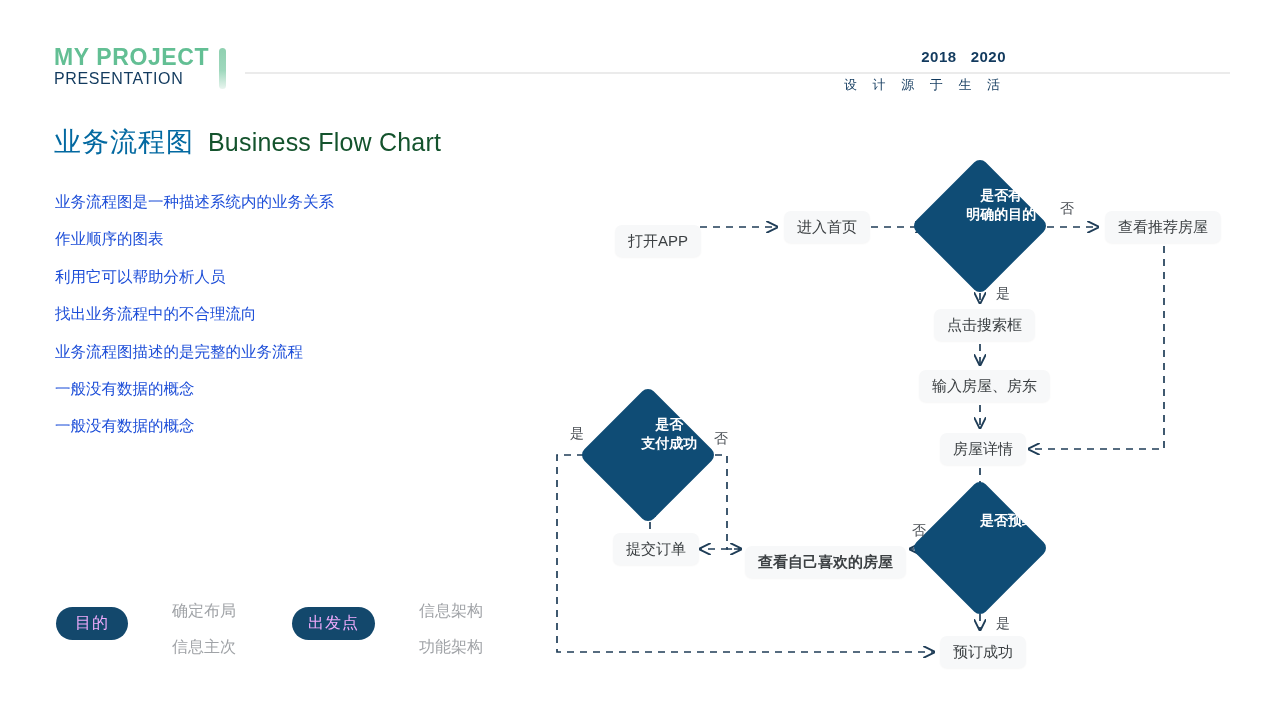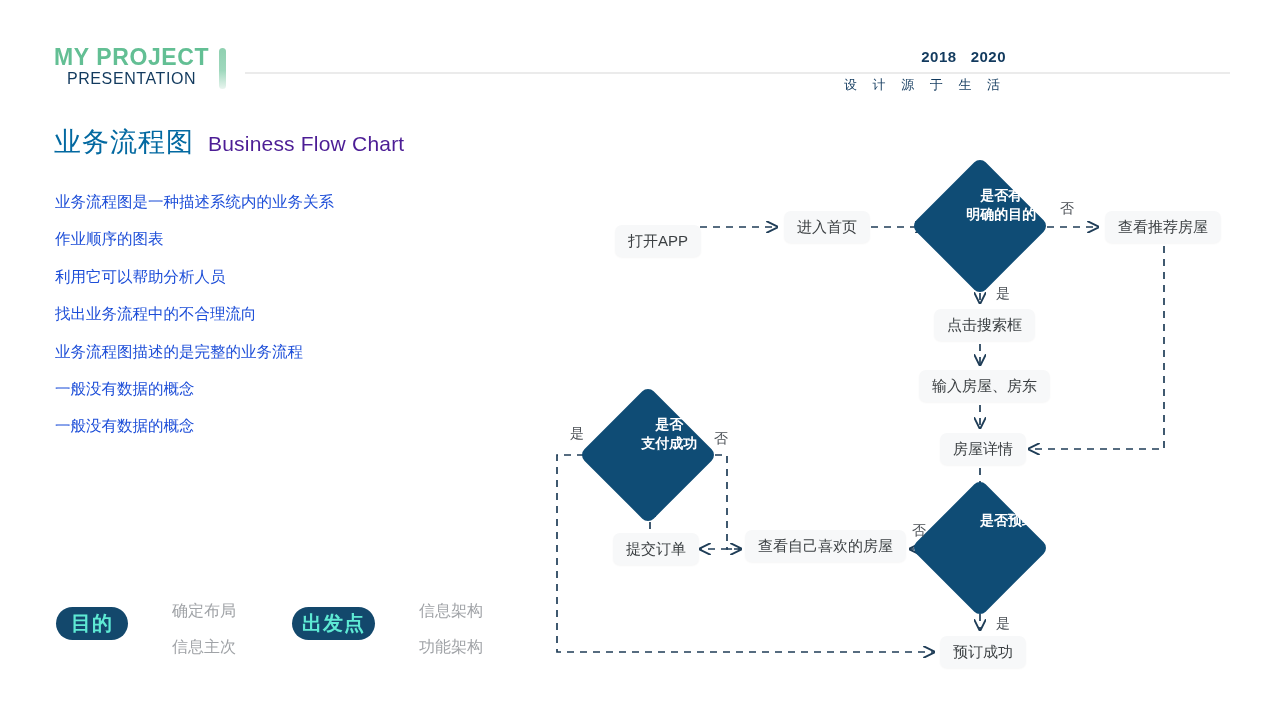--- a/index.html
+++ b/index.html
@@ -4,21 +4,21 @@
 <style>
   * { box-sizing: border-box; margin: 0; padding: 0; }
   html, body { width: 1280px; height: 720px; overflow: hidden; }
   body {
     font-family: "Liberation Sans", "DejaVu Sans", sans-serif;
     background: #ffffff;
     position: relative;
   }
 
   
-  #header { position: absolute; left: 0; top: 0; width: 1056px; height: 110px; text-align: center; }
+  #header { position: absolute; left: 0; top: 0; width: 1056px; height: 110px; }
 
   #brand { position: absolute; left: 54px; top: 45px; line-height: 1.05; }
   #brand .line1 {
     font-size: 23px; font-weight: bold; letter-spacing: .6px;
     color: #63bf94;
   }
   #brand .line2 {
     font-size: 16px; font-weight: normal; letter-spacing: .6px;
     color: #123a5e; margin-top: 2px;
   }
@@ -42,37 +42,37 @@
   #years span { margin-left: 14px; }
   #tagline {
     position: absolute; right: 50px; top: 76px;
     font-size: 13px; color: #123a5e; letter-spacing: 6px;
     white-space: nowrap;
   }
 
   
   #title-block { position: absolute; left: 54px; top: 124px; display: flex; align-items: baseline; }
   #title-cn { font-size: 27px; color: #0369a1; letter-spacing: 1px; }
-  #title-en { font-size: 21px; color: #4c1d95; margin-left: 14px; letter-spacing: .2px; }
+  #title-en { font-size: 25px; color: #14532d; margin-left: 14px; letter-spacing: .2px; }
 
   
   #desc { position: absolute; left: 55px; top: 183px; width: 430px; }
   #desc p {
     font-size: 15.5px; color: #1d4ed8; line-height: 37.4px;
     white-space: nowrap;
   }
 
   
   #tags { position: absolute; left: 54px; top: 585px; width: 470px; height: 80px; }
   .pill {
     position: absolute;
     background: #13486c;
-    color: #5eead4;
+    color: #f0abfc;
     border-radius: 20px;
-    font-size: 20px; font-weight: bold;
+    font-size: 16px; font-weight: normal;
     display: flex; align-items: center; justify-content: center;
     letter-spacing: 1px;
   }
   #pill-mudi  { left: 2px;   top: 22px; width: 72px; height: 33px; }
   #pill-chufa { left: 238px; top: 22px; width: 83px; height: 33px; }
   .tag-col { position: absolute; font-size: 16px; color: #a0a3a7; line-height: 36px; }
   #tagcol-1 { left: 118px; top: 8px; }
   #tagcol-2 { left: 365px; top: 8px; }
 
   
@@ -220,21 +220,21 @@
   <div class="node box" style="left:919px; top:370px;">输入房屋、房东</div>
 
   <div class="node box" style="left:940px; top:433px;">房屋详情</div>
 
   <div class="node" style="left:931px; top:499px;">
     <div class="diamond">
       <span>是否预约</span>
     </div>
   </div>
 
-  <div class="node box" style="left:745px; top:530px;">查看自己喜欢的房屋</div>
+  <div class="node box" style="left:745px; top:546px;font-weight:bold;">查看自己喜欢的房屋</div>
 
   <div class="node box" style="left:613px; top:533px;">提交订单</div>
 
   <div class="node" style="left:599px; top:406px;">
     <div class="diamond">
       <span>是否<br>支付成功</span>
     </div>
   </div>
 
   <div class="node box" style="left:940px; top:636px;">预订成功</div>

